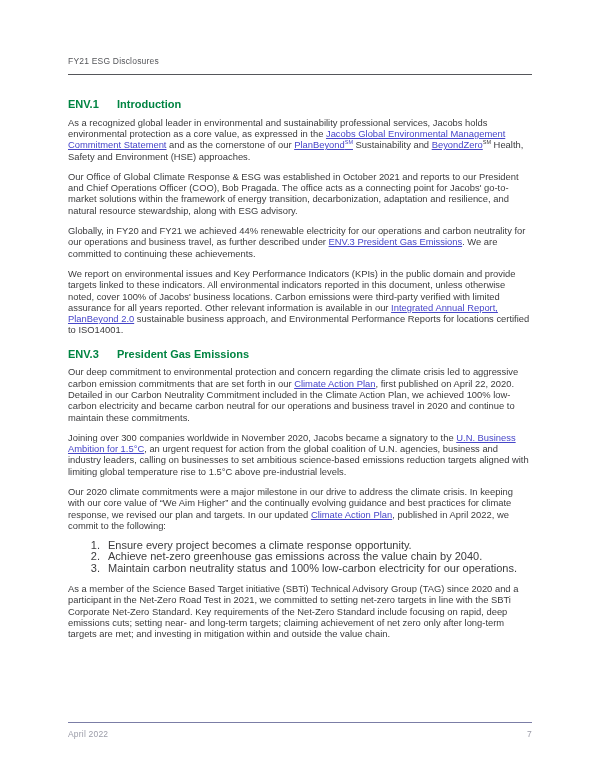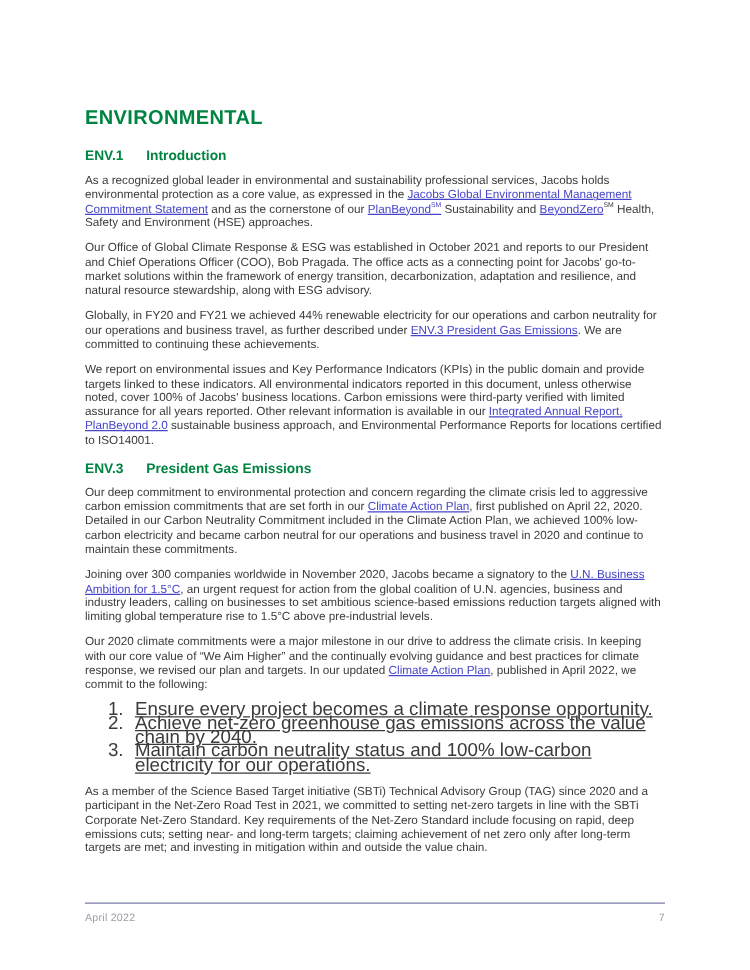--- a/index.html
+++ b/index.html
@@ -45,44 +45,45 @@
   p.para{
     font-size:9.4px;line-height:11.3px;
     margin:0 0 9px 0;
     color:var(--body);
   }
   p.para a{color:var(--link);text-decoration:underline;}
   sup{font-size:5.5px;line-height:0;}
   ol.commit-list{
     margin:9px 0 9px 0;
     padding-left:35px;
-    font-size:15px;line-height:11.3px;
+    font-size:11px;line-height:11.3px;
     color:var(--body);
-    text-decoration:underline;
   }
   ol.commit-list li{padding-left:5px;}
   .doc-footer{
     position:absolute;top:722px;left:68px;width:464px;
     border-top:1px solid var(--ftr-line);
     padding-top:6px;
     display:flex;justify-content:space-between;align-items:baseline;
     font-size:8.5px;color:var(--ftr-text);
     letter-spacing:0.2px;
   }
   .doc-footer .f-center{position:absolute;left:0;right:0;text-align:center;}
   .doc-footer .f-left,.doc-footer .f-right{position:relative;z-index:1;background:transparent;}
 </style>
 </head>
 <body>
 
 <div class="page">
 
+  <div class="doc-header">
+    <span>FY21 ESG Disclosures</span>
+  </div>
 
   <div class="content">
-    <h1 class="doc-title">ENVIRONMENTAL</h1>
     <div>
         <div class="sec-heading">
           <span class="sec-id">ENV.1</span>
           <span>Introduction</span>
         </div>
         <p class="para"><span>As a recognized global leader in environmental and sustainability professional services, Jacobs holds environmental protection as a core value, as expressed in the </span><a href="#">Jacobs Global Environmental Management Commitment Statement</a><span> and as the cornerstone of our </span><a href="#">PlanBeyond</a><a href="#"><sup>SM</sup></a><span> Sustainability and </span><a href="#">BeyondZero</a><span><sup>SM</sup></span><span> Health, Safety and Environment (HSE) approaches.</span></p>
         <p class="para"><span>Our Office of Global Climate Response &amp; ESG was established in October 2021 and reports to our President and Chief Operations Officer (COO), Bob Pragada. The office acts as a connecting point for Jacobs' go-to-market solutions within the framework of energy transition, decarbonization, adaptation and resilience, and natural resource stewardship, along with ESG advisory.</span></p>
         <p class="para"><span>Globally, in FY20 and FY21 we achieved 44% renewable electricity for our operations and carbon neutrality for our operations and business travel, as further described under </span><a href="#">ENV.3 President Gas Emissions</a><span>. We are committed to continuing these achievements.</span></p>
         <p class="para"><span>We report on environmental issues and Key Performance Indicators (KPIs) in the public domain and provide targets linked to these indicators. All environmental indicators reported in this document, unless otherwise noted, cover 100% of Jacobs' business locations. Carbon emissions were third-party verified with limited assurance for all years reported. Other relevant information is available in our </span><a href="#">Integrated Annual Report,</a><span> </span><a href="#">PlanBeyond 2.0</a><span> sustainable business approach, and Environmental Performance Reports for locations certified to ISO14001.</span></p>
         <div class="sec-heading">

